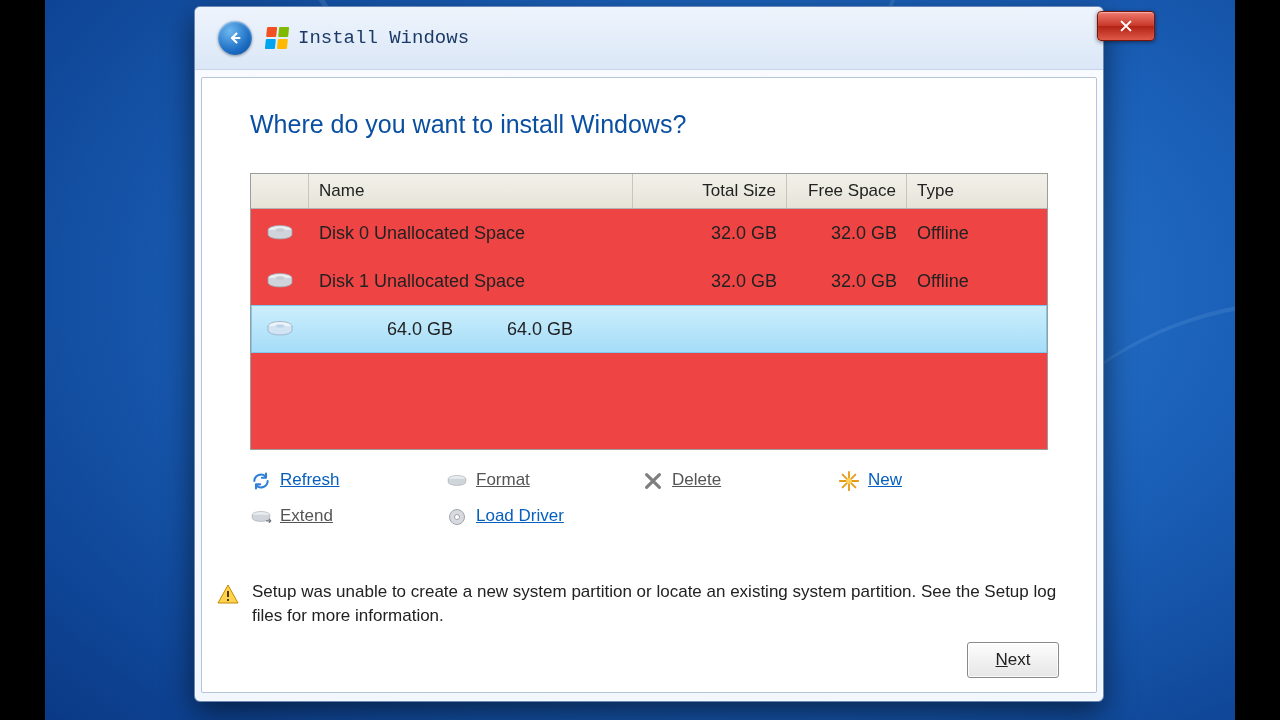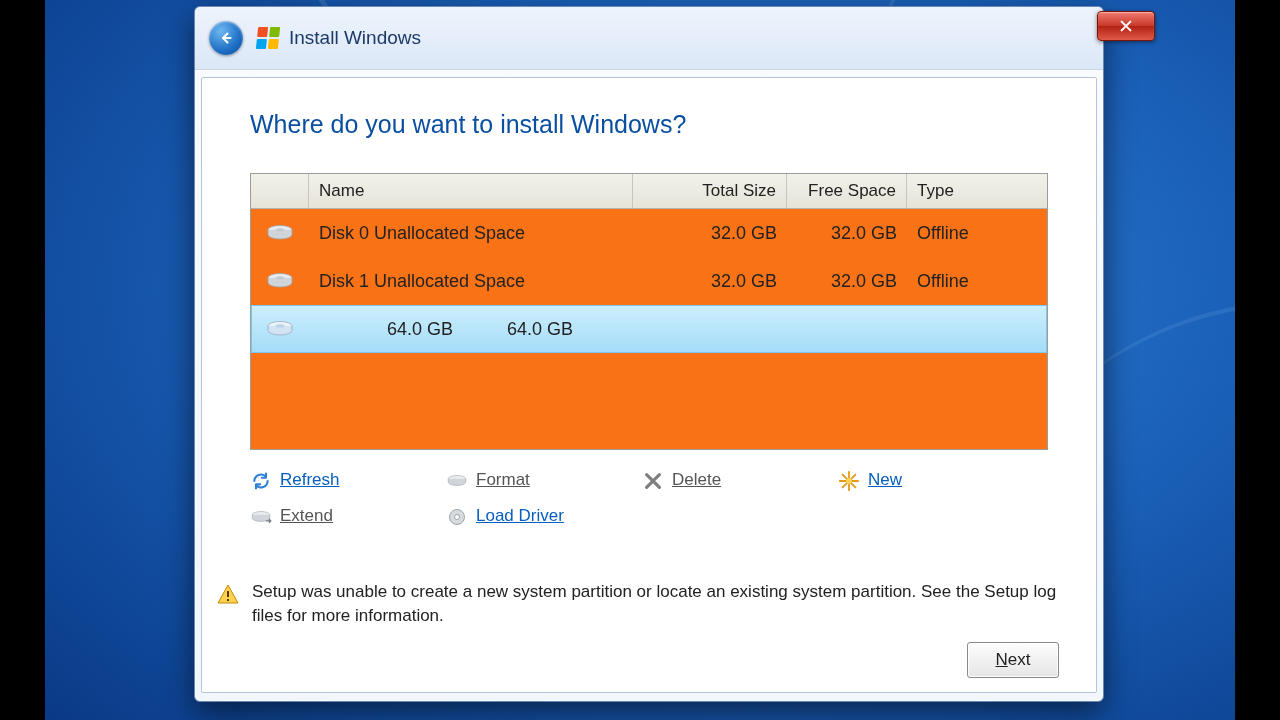--- a/index.html
+++ b/index.html
@@ -50,25 +50,26 @@
     background: linear-gradient(#f9fbff, #f2f6fd);
     border: 1px solid #6b89b6;
     border-radius: 6px;
     box-shadow: 0 10px 30px rgba(0,0,0,0.55), 0 0 0 1px rgba(255,255,255,0.35) inset;
     z-index: 5;
   }
   .titlebar {
     height: 62px;
     display: flex;
     align-items: center;
-    padding: 0 14px;
+    padding: 0 23px;
     background: linear-gradient(#eef4fc, #dbe7f7);
     border-bottom: 1px solid #c8d5e8;
     border-radius: 6px 6px 0 0;
     position: relative;
+    font-family: Liberation Mono, monospace;
   }
   .back-button {
     width: 34px;
     height: 34px;
     border-radius: 50%;
     background: radial-gradient(circle at 35% 30%, #6eb8f0, #1e6fc5 60%, #0a4a96 100%);
     box-shadow: 0 1px 3px rgba(0,0,0,0.4), inset 0 1px 2px rgba(255,255,255,0.6);
     display: flex;
     align-items: center;
     justify-content: center;
@@ -128,21 +129,21 @@
   }
   .heading {
     color: #0a4fa1;
     font-size: 25px;
     font-weight: 400;
     margin: 6px 0 34px 0;
   }
 
   .disk-table {
     border: 1px solid #9c9c9c;
-    background: #f97316;
+    background: #ef4444;
   }
   .disk-header {
     display: flex;
     background: linear-gradient(#f2f1ea, #e6e4d9);
     border-bottom: 1px solid #b4b4b4;
     height: 34px;
     align-items: stretch;
   }
   .disk-header .hcell {
     display: flex;

